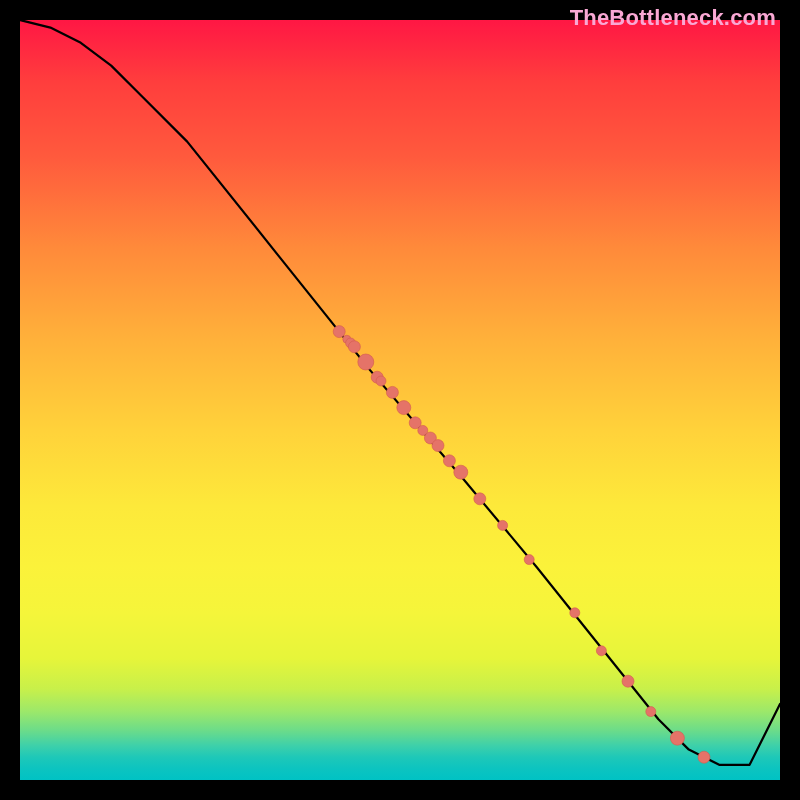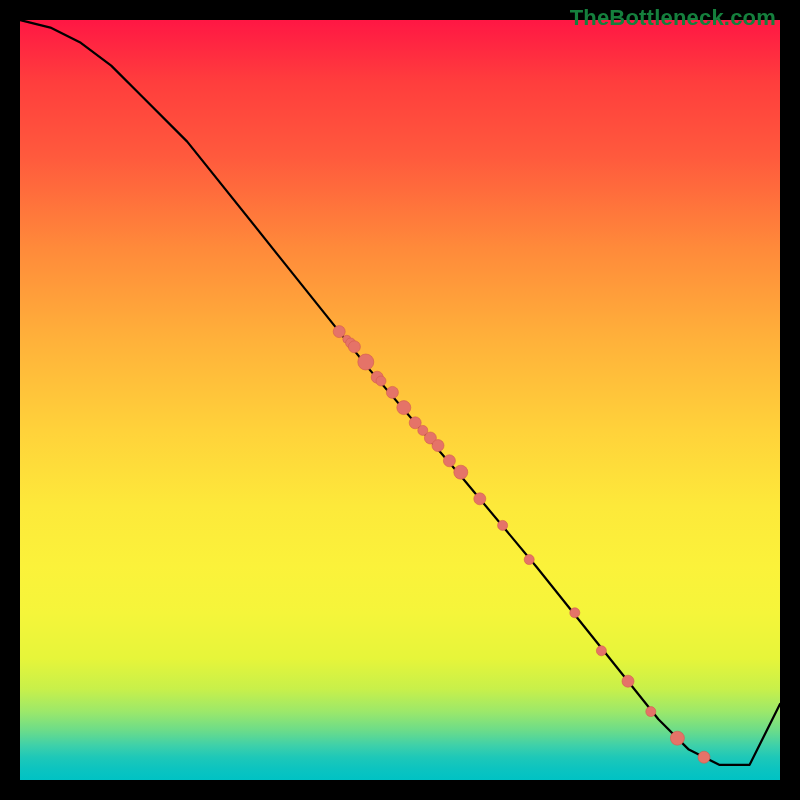--- a/index.html
+++ b/index.html
@@ -35,21 +35,21 @@
       #0cc4c0 98.5%,
       #00c2c4 100%);
   }
   .watermark {
     position: absolute;
     top: 5px;
     right: 24px;
     font-family: Arial, Helvetica, sans-serif;
     font-size: 22px;
     font-weight: 600;
-    color: #15803d;
+    color: #f9a8d4;
     letter-spacing: 0.2px;
     user-select: none;
   }
   svg.overlay {
     position: absolute;
     left: 20px;
     top: 20px;
     width: 760px;
     height: 760px;
     pointer-events: none;

